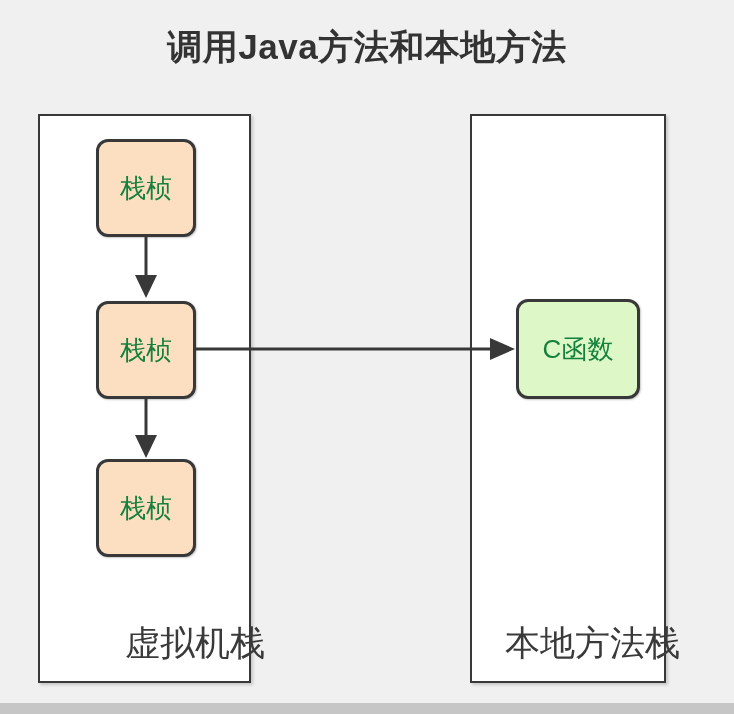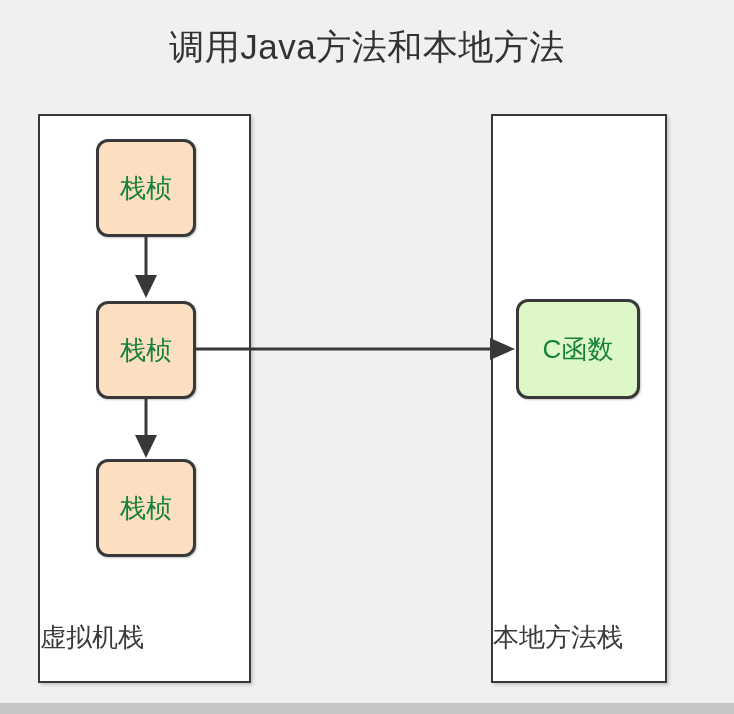--- a/index.html
+++ b/index.html
@@ -14,43 +14,44 @@
     font-family: "Liberation Sans", "DejaVu Sans", sans-serif;
     background: #f0f0f0;
   }
   .page-title {
     position: absolute;
     top: 24px;
     left: 0;
     width: 100%;
     text-align: center;
     font-size: 35px;
-    font-weight: normal;
+    font-weight: bold;
     color: #333333;
     letter-spacing: 0.5px;
   }
   .container {
     position: absolute;
     top: 114px;
     height: 569px;
     box-sizing: border-box;
     background: #ffffff;
     border: 2px solid #383838;
     box-shadow: 2px 2px 3px rgba(0,0,0,0.18);
   }
   .container-left  { left: 38px;  width: 213px; }
-  .container-right { left: 491px; width: 176px; }
+  .container-right { left: 470px; width: 196px; }
   .container-label {
     position: absolute;
     left: 0;
     top: 504px;
     width: 100%;
-    text-align: left;
-    font-size: 26px;
+    text-align: right;
+    font-size: 35px;
     color: #3a3a3a;
+    padding-left: 16px;
   }
   .node {
     position: absolute;
     box-sizing: border-box;
     border: 3px solid #383838;
     border-radius: 12px;
     display: flex;
     align-items: center;
     justify-content: center;
     font-size: 26px;

